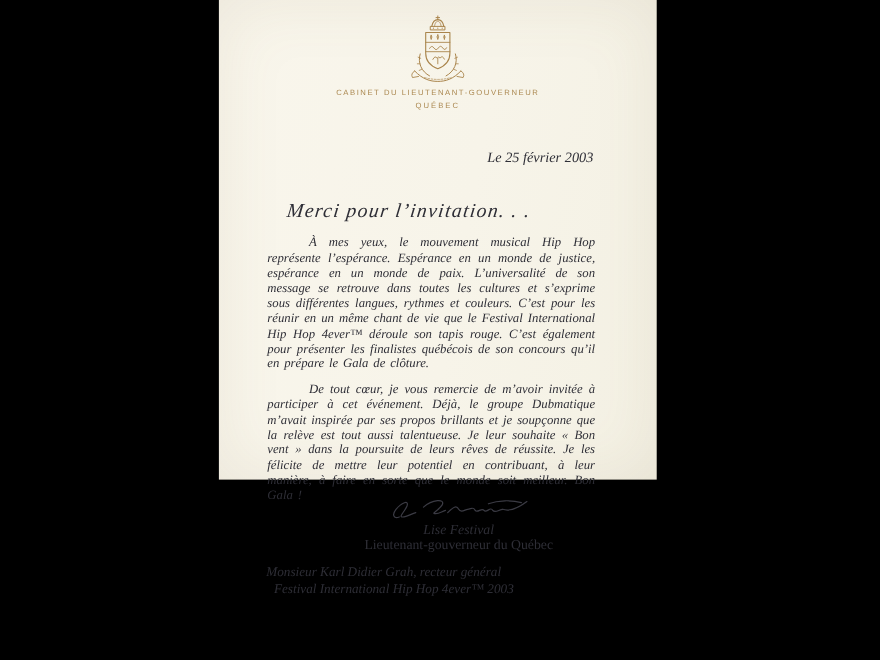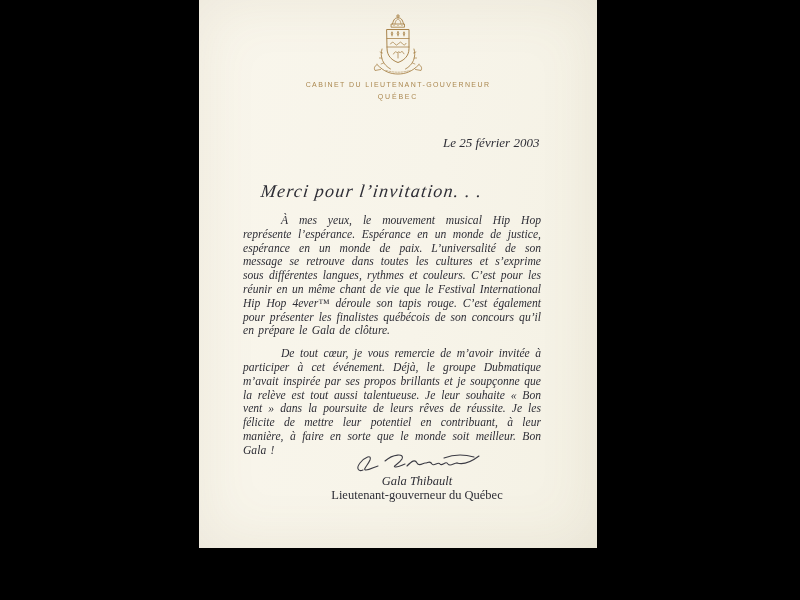--- a/index.html
+++ b/index.html
@@ -9,21 +9,21 @@
     background: #000;
     font-family: "Liberation Serif", "DejaVu Serif", serif;
   }
   .backdrop {
     position: absolute; left: 0; top: 0;
     width: 800px; height: 600px;
     background: #000;
   }
   .page {
     position: absolute; left: 199px; top: 0;
-    width: 398px; height: 548px;
+    width: 398px; height: 436px;
     background: linear-gradient(100deg, #f9f6ec 0%, #f7f4e9 55%, #f4f1e4 100%);
     box-shadow: inset 0 0 60px rgba(130,110,70,0.10);
     color: #2e2e36;
   }
   .letterhead {
     position: absolute; top: 13px; left: 0; width: 100%;
     text-align: center;
   }
   .crest { display: block; margin: 0 auto; }
   .lh-line {
@@ -128,18 +128,22 @@
   </div>
 
   <div class="signature-block">
     <svg class="signature-script" width="140" height="26" viewBox="0 0 140 26" fill="none" stroke="#3b3b44" stroke-width="1.1" stroke-linecap="round" stroke-linejoin="round">
       <path d="M16,19 C11,21 9,17 13,12 C18,6 25,3 23,9 C21,14 15,19 19,19 C23,19 27,16 31,15"></path>
       <path d="M38,10 C46,3 58,2 55,8 C52,13 44,16 49,16 C52,16 55,14 58,13"></path>
       <path d="M60,15 C65,10 68,8 70,12 C72,16 76,12 78,12 C81,12 83,9 85,13 C87,16 91,10 93,13 C95,16 99,9 101,13 C103,16 107,12 110,12"></path>
       <path d="M97,7 C106,3.5 118,3.5 127,6"></path>
       <path d="M110,12 C116,14 124,11 132,5"></path>
     </svg>
-    <div class="signer-name">Gala Thibault</div>
+    <div class="signer-name">Lise Festival</div>
     <div class="signer-title">Lieutenant-gouverneur du Québec</div>
   </div>
 
+  <div class="recipient">
+    <div class="line1">Monsieur Karl Didier Grah, recteur général</div>
+    <div class="line2">Festival International Hip Hop 4ever™ 2003</div>
+  </div>
 
 </div>
 
 </body></html>

